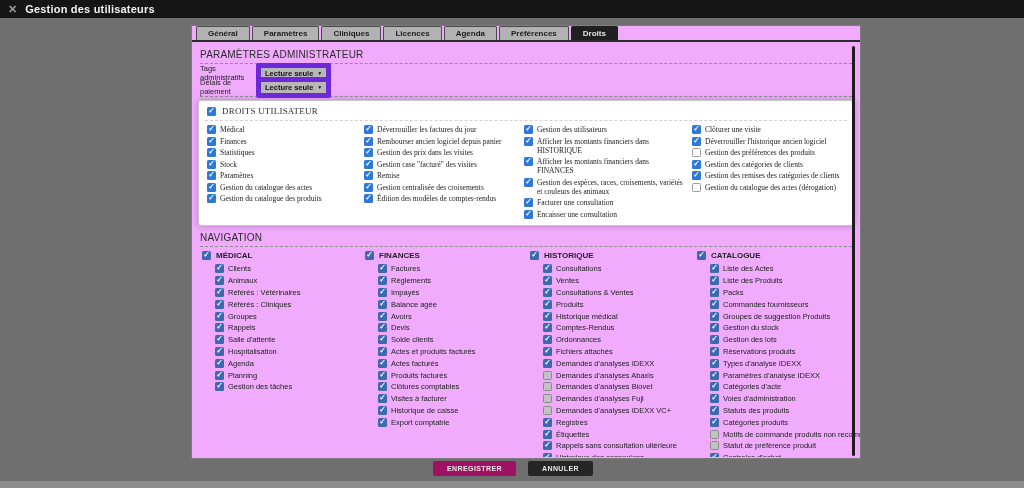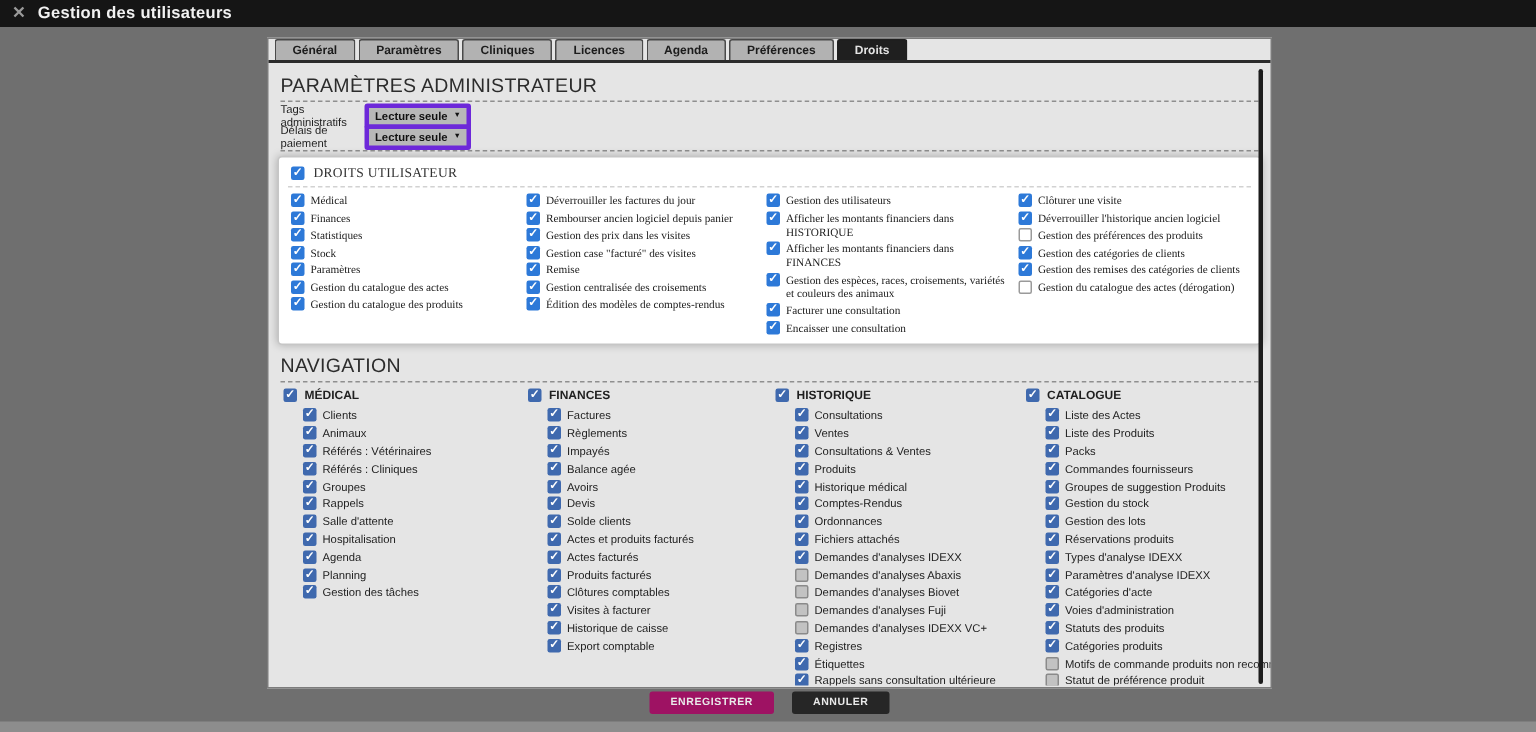--- a/index.html
+++ b/index.html
@@ -5,37 +5,37 @@
   html,body{margin:0;padding:0;background:#555;}
   .stage{position:relative;width:1024px;height:488px;overflow:hidden;
          background:#6f6f6f;font-family:"Liberation Sans",sans-serif;
          -webkit-font-smoothing:antialiased;}
   
   .titlebar{position:absolute;top:0;left:0;right:0;height:18px;background:#151515;
             display:flex;align-items:center;gap:8px;padding-left:8px;}
   .close{color:#9a9a9a;font-size:11px;font-weight:bold;cursor:pointer;line-height:18px;}
   .wtitle{color:#f2f2f2;font-size:11px;font-weight:bold;letter-spacing:.2px;}
   
-  .panel{position:absolute;left:178px;top:25px;width:670px;height:434px;
-         background:#e5e5e5;border:1px solid #7c7c7c;box-sizing:border-box;}
+  .panel{position:absolute;left:191px;top:25px;width:670px;height:434px;
+         background:#f0abfc;border:1px solid #7c7c7c;box-sizing:border-box;}
   .tabs{height:16px;display:flex;align-items:flex-end;padding-left:4px;
         border-bottom:2px solid #2b2b2b;box-sizing:border-box;}
   .tab{font-size:8px;font-weight:bold;color:#1c1c1c;background:#b2b2b2;
        border:1px solid #4a4a4a;border-bottom:none;border-radius:2px 2px 0 0;
        padding:2px 11px 2px 11px;margin-right:2px;cursor:pointer;white-space:nowrap;}
   .tab.active{background:#1f1f1f;color:#e3e3e3;border-color:#1f1f1f;}
   .content{position:absolute;top:16px;bottom:1px;left:0;right:0;overflow:hidden;
            padding:4px 8px;box-sizing:border-box;}
-  .sect{font-size:13px;color:#2c2c2c;padding:3px 0 3px 0;margin-bottom:3px;
+  .sect{font-size:10px;color:#2c2c2c;padding:3px 0 3px 0;margin-bottom:3px;
         border-bottom:1px dashed #8f8f8f;letter-spacing:.2px;}
   
   .frow{display:flex;align-items:center;height:12px;margin:2px 0;gap:8px;}
   .flabel{font-size:7.5px;color:#1e1e1e;width:48px;}
   .select{display:inline-flex;align-items:center;gap:4px;background:#b8b8b8;
-          border:3px solid #6d28d9;border-radius:2px;padding:1px 4px;
+          border:5px solid #6d28d9;border-radius:2px;padding:1px 4px;
           font-size:7.5px;font-weight:bold;color:#111;cursor:pointer;}
   .select .chev{font-size:5px;color:#111;}
   .formdiv{border-bottom:1px dashed #8f8f8f;margin:3px 0 3px 0;}
   
   .cb{display:inline-block;width:9px;height:9px;border-radius:1.5px;flex:0 0 9px;
       position:relative;box-sizing:border-box;cursor:pointer;}
   .cb.on.dim{background:#3f69ae;}
   .cb.on.bright{background:#2d79d8;}
   .cb.off.dim{background:#c2c2c2;border:1px solid #8a8a8a;}
   .cb.off.bright{background:#ffffff;border:1px solid #9a9a9a;}

